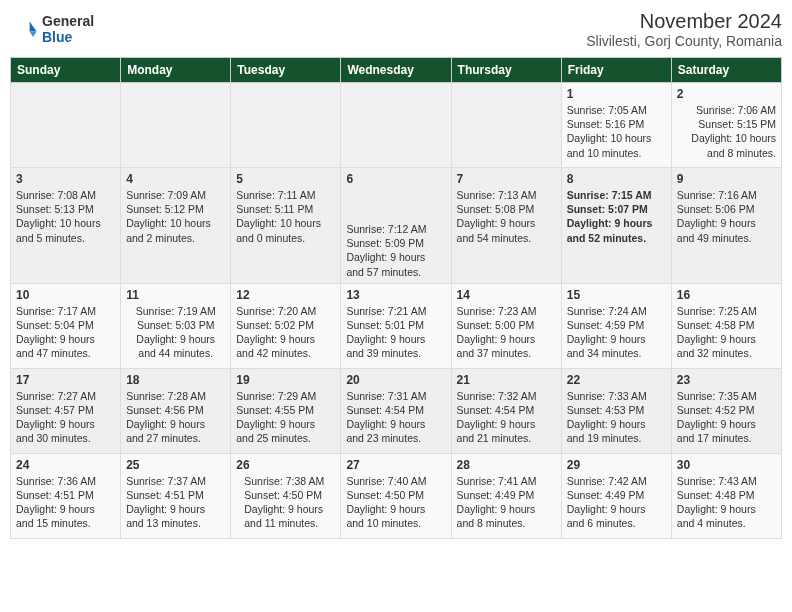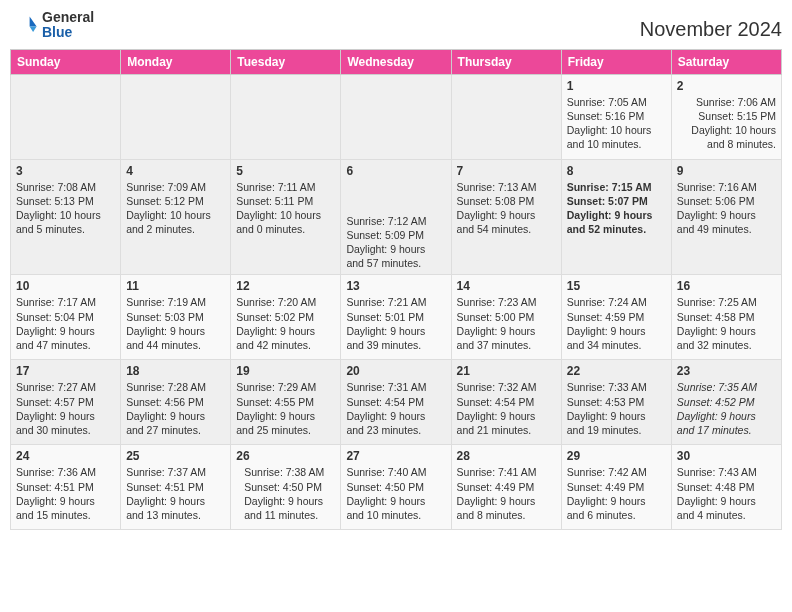--- a/index.html
+++ b/index.html
@@ -5,21 +5,21 @@
     * { box-sizing: border-box; margin: 0; padding: 0; }
     body {
       font-family: Arial, sans-serif;
       background: #fff;
       width: 792px;
       min-height: 612px;
       padding: 10px;
     }
     .header-section {
       display: flex;
-      align-items: flex-end;
+      align-items: center;
       justify-content: space-between;
       margin-bottom: 8px;
     }
     .logo {
       display: flex;
       align-items: center;
       gap: 4px;
     }
     .logo-text {
       display: flex;
@@ -44,21 +44,21 @@
     }
     .subtitle {
       font-size: 14px;
       color: #555;
     }
     table {
       width: 100%;
       border-collapse: collapse;
     }
     thead th {
-      background-color: #ec4899;
+      background-color: #14532d;
       color: white;
       font-size: 12px;
       font-weight: bold;
       text-align: left;
       padding: 5px 6px;
       border: 1px solid #ccc;
       margin-left: 48px;
     }
     tbody td {
       vertical-align: top;
@@ -95,20 +95,21 @@
       <polygon points="28,8 38,22 28,22" fill="#1a6abf"></polygon>
       <polygon points="28,22 38,22 33,30" fill="#3a9ad9"></polygon>
     </svg>
     <div class="logo-text">
       <span class="logo-general">General</span>
       <span class="logo-blue">Blue</span>
     </div>
   </div>
   <div class="title-section">
     <div class="month-title">November 2024</div>
+    <div class="subtitle">Slivilesti, Gorj County, Romania</div>
   </div>
 </div>
 
 <table>
   <thead>
     <tr>
     <th>Sunday</th>
         <th>Monday</th>
         <th>Tuesday</th>
         <th>Wednesday</th>
@@ -183,21 +184,21 @@
       </tr>
       <tr>
         <td>
           <span class="day-number">10</span>
           <div style="white-space: pre-line; line-height: 1.35;">Sunrise: 7:17 AM
 Sunset: 5:04 PM
 Daylight: 9 hours and 47 minutes.</div>
         </td>
         <td>
           <span class="day-number">11</span>
-          <div style="white-space: pre-line; line-height: 1.35;">Sunrise: 7:19 AM
+          <div style="white-space: pre-line; line-height: 1.35; text-align: center;">Sunrise: 7:19 AM
 Sunset: 5:03 PM
 Daylight: 9 hours and 44 minutes.</div>
         </td>
         <td>
           <span class="day-number">12</span>
           <div style="white-space: pre-line; line-height: 1.35;">Sunrise: 7:20 AM
 Sunset: 5:02 PM
 Daylight: 9 hours and 42 minutes.</div>
         </td>
         <td>
@@ -257,21 +258,21 @@
 Daylight: 9 hours and 21 minutes.</div>
         </td>
         <td>
           <span class="day-number">22</span>
           <div style="white-space: pre-line; line-height: 1.35;">Sunrise: 7:33 AM
 Sunset: 4:53 PM
 Daylight: 9 hours and 19 minutes.</div>
         </td>
         <td>
           <span class="day-number">23</span>
-          <div style="white-space: pre-line; line-height: 1.35; font-style: italic;">Sunrise: 7:35 AM
+          <div style="white-space: pre-line; line-height: 1.35;">Sunrise: 7:35 AM
 Sunset: 4:52 PM
 Daylight: 9 hours and 17 minutes.</div>
         </td>
       </tr>
       <tr>
         <td>
           <span class="day-number">24</span>
           <div style="white-space: pre-line; line-height: 1.35;">Sunrise: 7:36 AM
 Sunset: 4:51 PM
 Daylight: 9 hours and 15 minutes.</div>

